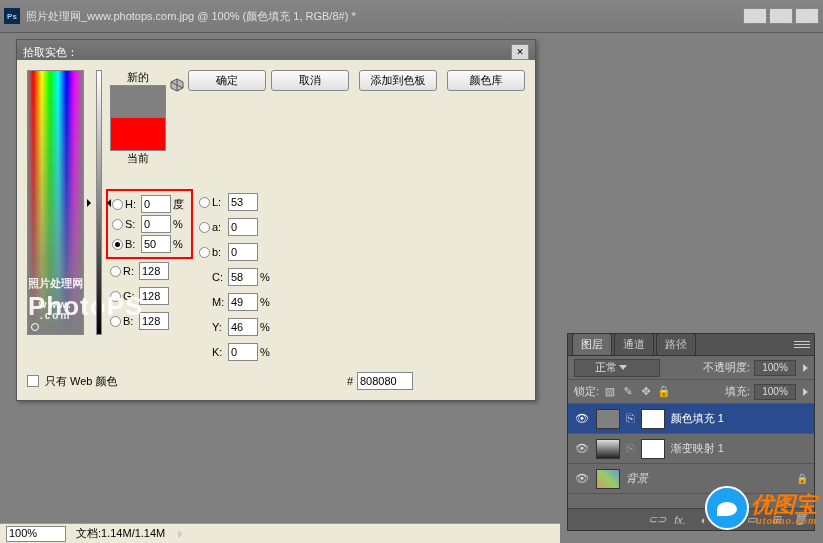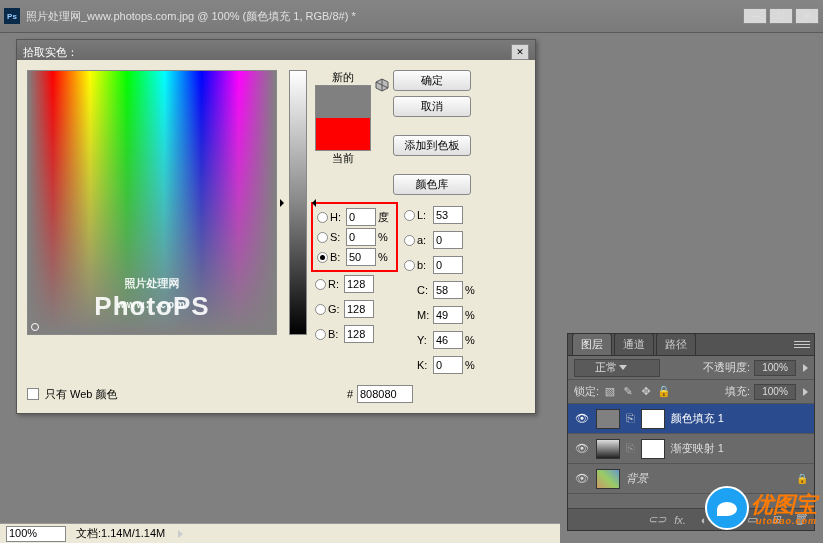--- a/index.html
+++ b/index.html
@@ -27,29 +27,29 @@
 .picker-field .wm1 { font-size:11px; }
 .picker-field .wm2 { font-size:26px; letter-spacing:1px; }
 .picker-field .wm3 { font-size:10px; letter-spacing:2px; }
 .picker-field .corner { position:absolute; left:3px; bottom:3px; width:8px;height:8px; border:1px solid #fff; border-radius:50%; }
 .hue-strip { width: 18px; height: 265px; border:1px solid #888; background: linear-gradient(#fff 0%, #888 50%, #000 100%); margin-left:4px; position:relative;}
 .hue-strip .slider-mark { position:absolute; left:-6px; right:-6px; top:50%; height:0; }
 .hue-strip .slider-mark::before,.hue-strip .slider-mark::after{content:"";position:absolute;top:-4px;border:4px solid transparent;}
 .hue-strip .slider-mark::before{left:-4px;border-left-color:#000;}
 .hue-strip .slider-mark::after{right:-4px;border-right-color:#000;}
 
-.right-col { display:flex; flex-direction:column; gap:4px; }
+.right-col { display:flex; flex-direction:column; gap:20px; }
 .swatch-block { display:flex; align-items:flex-start; gap:4px; }
 .swatch-labels { display:flex; flex-direction:column; align-items:center; font-size:11px; }
 .swatch { width:56px; border:1px solid #888; }
 .swatch .top { height:32px; background:#808080; }
 .swatch .bot { height:32px; background:#ff0000; }
 .cube-icon { width:14px; height:14px; margin-top:8px; }
 
-.dlg-buttons { display:flex; flex-direction:column; gap:5px; }
+.dlg-buttons { display:flex; flex-direction:row; gap:5px; }
 .ps-btn { width:78px; height:21px; background:linear-gradient(#fdfdfd,#e0e0e0); border:1px solid #888; border-radius:3px; font-size:11px; display:flex;align-items:center;justify-content:center; }
 
 .value-rows { display:flex; gap:10px; margin-top:6px;}
 .value-col { display:flex; flex-direction:column; gap:5px; }
 .vrow { display:flex; align-items:center; gap:2px; height:20px;}
 .radio { width:11px; height:11px; border:1px solid #888; border-radius:50%; display:inline-flex; align-items:center; justify-content:center; background:#fff;}
 .radio.checked::after { content:""; width:5px; height:5px; background:#000; border-radius:50%;}
 .vlabel { width:14px; }
 .vinput { width:30px; height:18px; border:1px solid #888; background:#fff; font-size:11px; padding:0 2px; text-align:left;}
 .vinput.wide { width:56px; }

